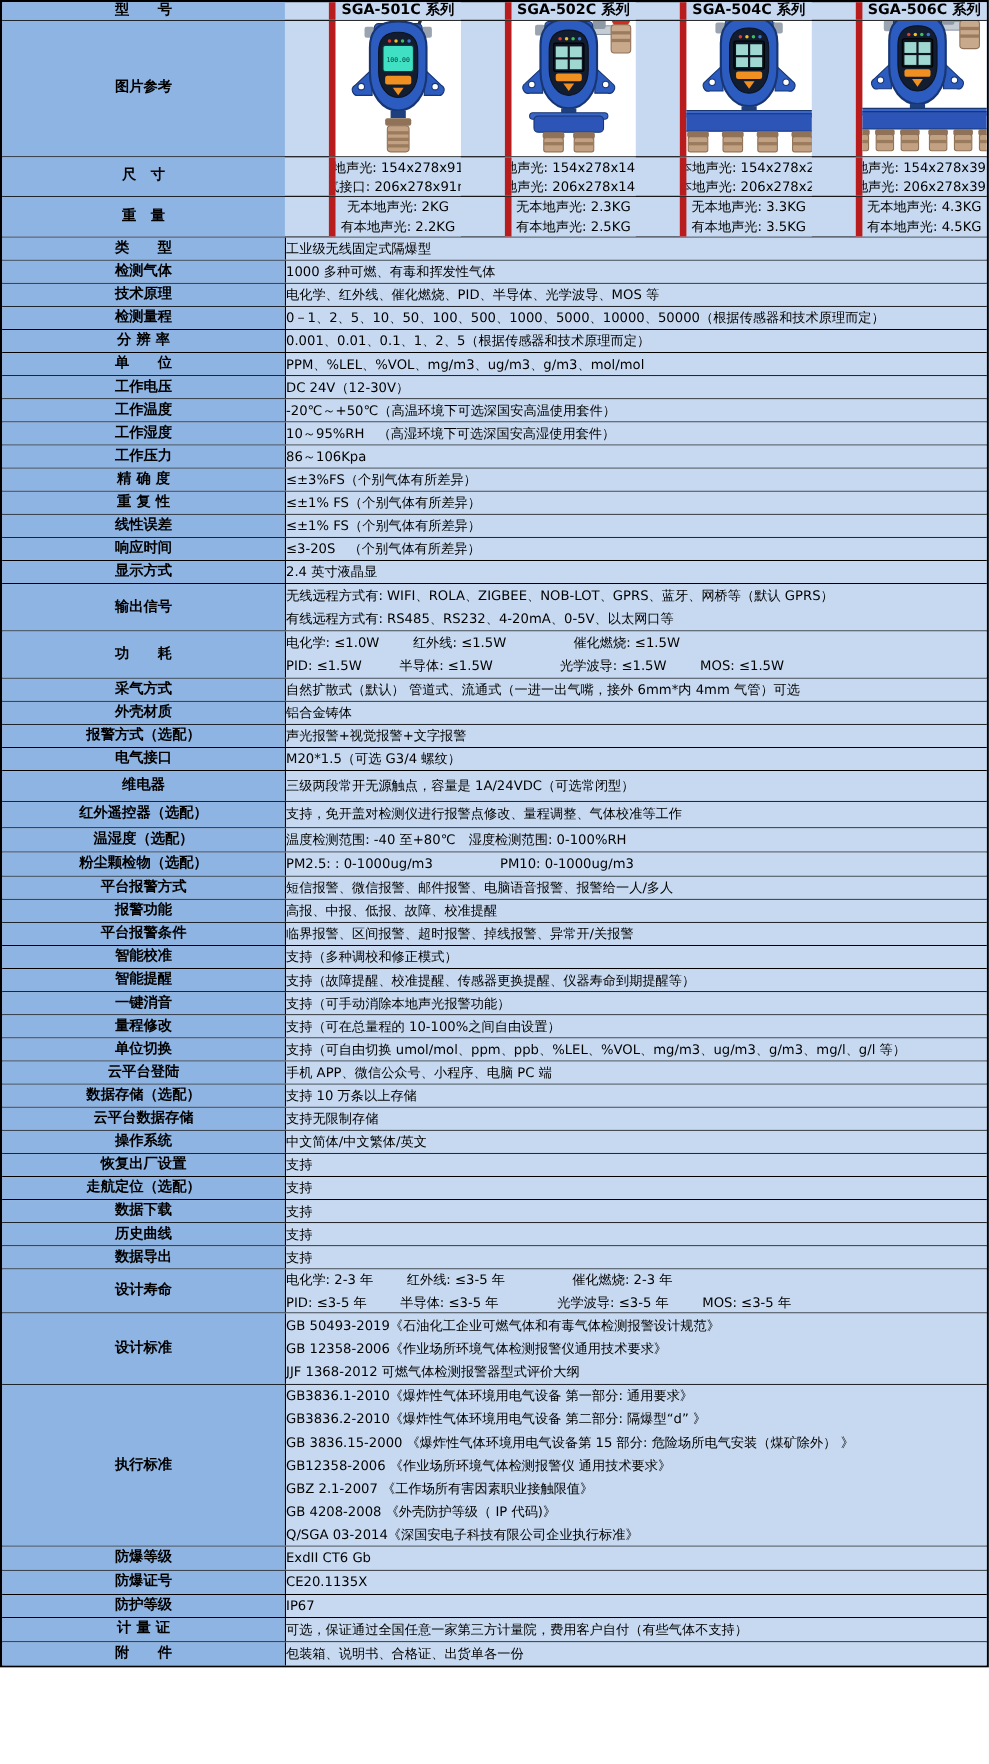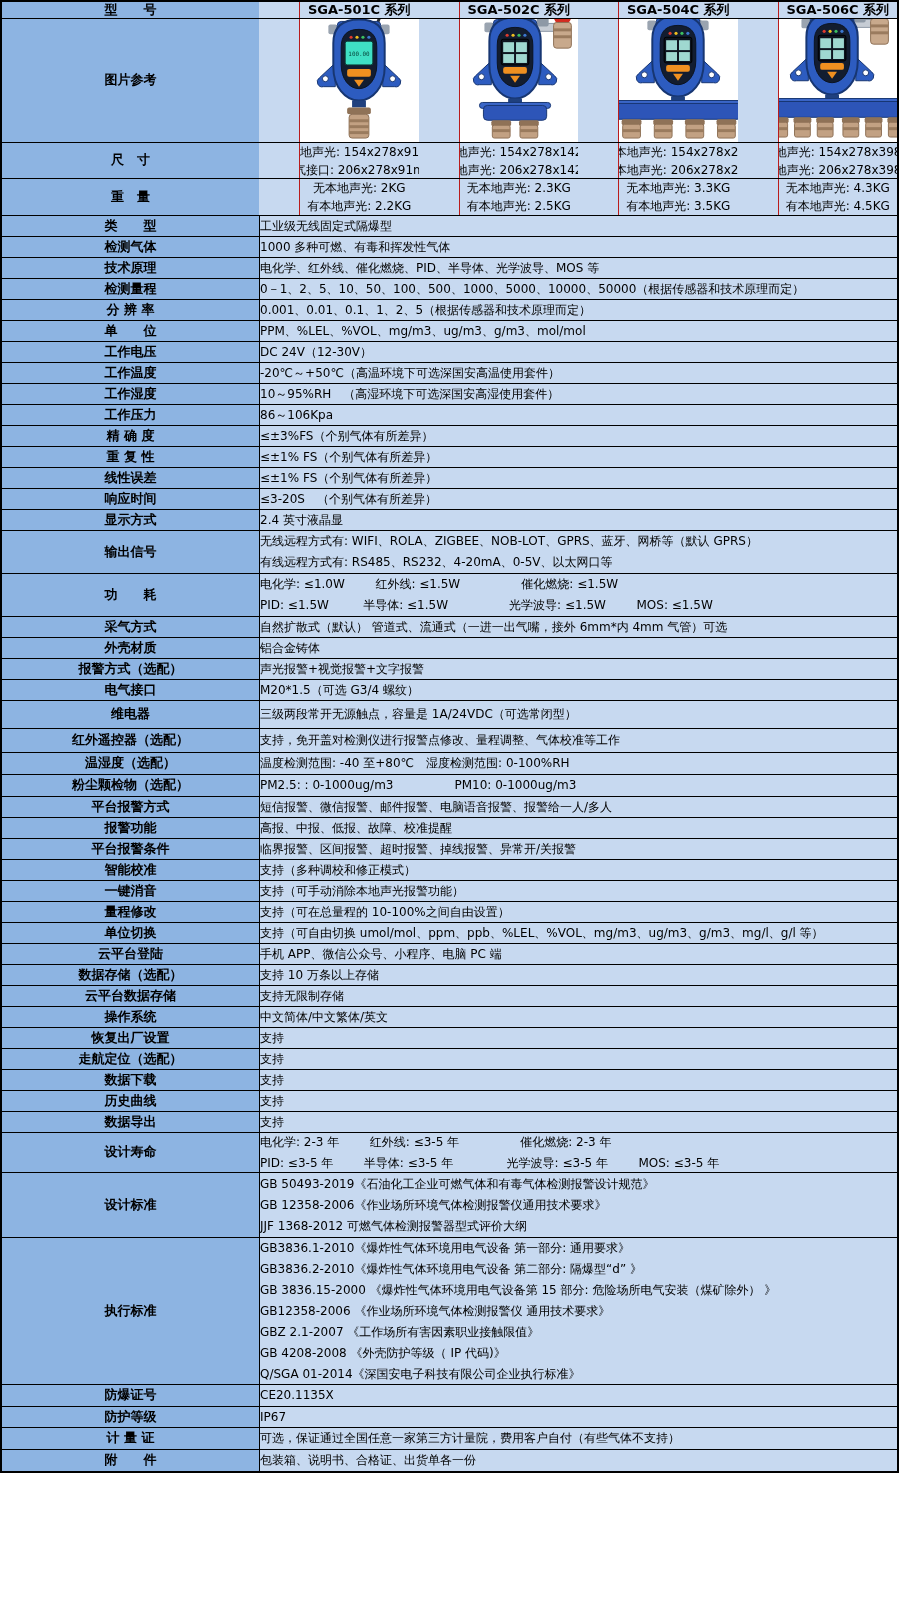--- a/index.html
+++ b/index.html
@@ -18,21 +18,21 @@
   .row:first-child { border-top: none; }
   .cell { overflow: hidden; }
   .label {
     width: 257px; flex: 0 0 257px;
     background: #8DB4E2;
     display: flex; align-items: center; justify-content: center;
     font-weight: bold; font-size: 13px; text-align: center;
     padding: 0 6px; line-height: 1.25;
   }
   .vcol {
-    flex: 1 1 0; border-left: 1px solid #b91c1c;
+    flex: 1 1 0; border-left: 6px solid #b91c1c;
     background: #C7D9F0;
     display: flex; flex-direction: column; align-items: center; justify-content: center;
     font-size: 12px; text-align: center; margin-left: 40px;
   }
   .vcol div { line-height: 18px; white-space: nowrap; }
   .vcol.white { background: #fff; justify-content: flex-end; }
   .value {
     flex: 1 1 0; border-left: 1px solid #000;
     background: #C7D9F0;
     display: flex; flex-direction: column; justify-content: center;
@@ -467,20 +467,26 @@
         <div>临界报警、区间报警、超时报警、掉线报警、异常开/关报警</div>
       </div>
     </div>
   <div class="row h21">
       <div class="cell label">智能校准</div>
       <div class="cell value">
         <div>支持（多种调校和修正模式）</div>
       </div>
     </div>
   <div class="row h21">
+      <div class="cell label">智能提醒</div>
+      <div class="cell value">
+        <div>支持（故障提醒、校准提醒、传感器更换提醒、仪器寿命到期提醒等）</div>
+      </div>
+    </div>
+  <div class="row h21">
       <div class="cell label">一键消音</div>
       <div class="cell value">
         <div>支持（可手动消除本地声光报警功能）</div>
       </div>
     </div>
   <div class="row h21">
       <div class="cell label">量程修改</div>
       <div class="cell value">
         <div>支持（可在总量程的 10-100%之间自由设置）</div>
       </div>
@@ -562,21 +568,27 @@
     </div>
   <div class="row h147">
       <div class="cell label">执行标准</div>
       <div class="cell value">
         <div>GB3836.1-2010《爆炸性气体环境用电气设备 第一部分: 通用要求》</div>
         <div>GB3836.2-2010《爆炸性气体环境用电气设备 第二部分: 隔爆型“d” 》</div>
         <div>GB 3836.15-2000 《爆炸性气体环境用电气设备第 15 部分: 危险场所电气安装（煤矿除外） 》</div>
         <div>GB12358-2006 《作业场所环境气体检测报警仪 通用技术要求》</div>
         <div>GBZ 2.1-2007 《工作场所有害因素职业接触限值》</div>
         <div>GB 4208-2008 《外壳防护等级（ IP 代码)》</div>
-        <div>Q/SGA 01-2014《深国安电子科技有限公司企业执行标准》</div>
+        <div>Q/SGA 03-2014《深国安电子科技有限公司企业执行标准》</div>
+      </div>
+    </div>
+  <div class="row h22">
+      <div class="cell label">防爆等级</div>
+      <div class="cell value">
+        <div>ExdII CT6 Gb</div>
       </div>
     </div>
   <div class="row h22">
       <div class="cell label">防爆证号</div>
       <div class="cell value">
         <div>CE20.1135X</div>
       </div>
     </div>
   <div class="row h21">
       <div class="cell label">防护等级</div>

